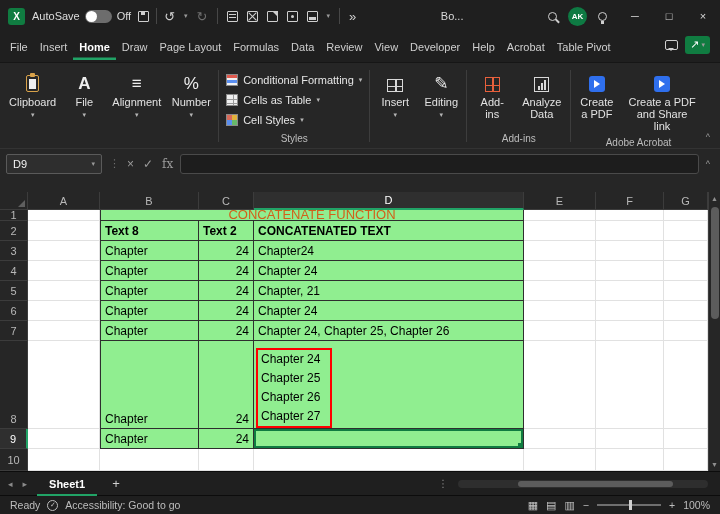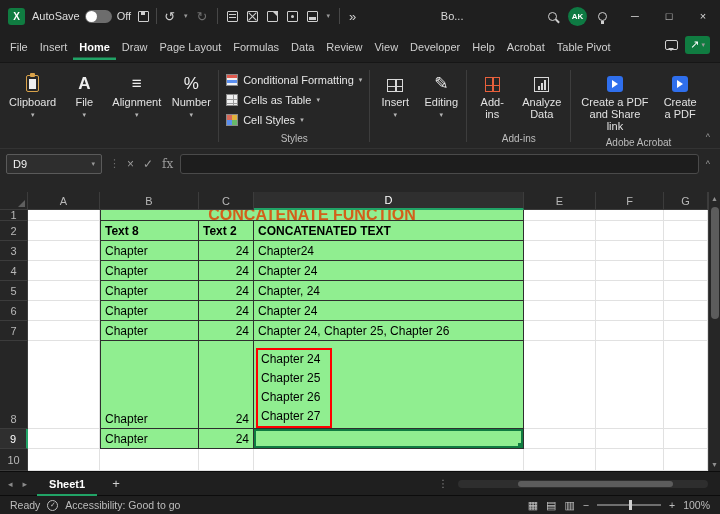--- a/index.html
+++ b/index.html
@@ -108,21 +108,21 @@
        color:#b8b8b8;font-size:11px;display:flex;align-items:center;justify-content:center;flex:none;overflow:hidden}
   .rh2.hl2{background:#2f2f2f;color:#fff;border-right:2px solid #21A366}
   .cell{border-right:1px solid #e1e1e1;border-bottom:1px solid #e1e1e1;display:flex;align-items:center;
         padding:0 4px;font-size:12px;color:#000;background:#fff;overflow:hidden;white-space:nowrap;flex:none}
   .g{background:#90EE90;border-right-color:#2e2e2e;border-bottom-color:#2e2e2e}
   .bl{border-left:1px solid #2e2e2e}
   .num{justify-content:flex-end}
   .b{font-weight:bold}
   .vbot{align-items:flex-end;padding-bottom:2px}
   .titlecell{justify-content:center;align-items:flex-end;overflow:hidden}
-  .titlecell span{font-weight:bold;color:#d2601a;font-size:16px;line-height:13px;margin-bottom:-1px}
+  .titlecell span{font-weight:normal;color:#d2601a;font-size:13px;line-height:13px;margin-bottom:-1px}
   .sel{box-shadow:inset 0 0 0 2px #107C41;position:relative}
   .sel::after{content:"";position:absolute;right:0;bottom:0;width:5px;height:5px;background:#107C41}
   .redbox{border:2px solid #FF0000;padding:0 10px 0 3px;line-height:19px;font-size:12px;color:#000}
   .vscroll{width:12px;background:#262626;border-left:1px solid #3c3c3c;display:flex;flex-direction:column;align-items:center}
   .varrow{height:13px;color:#8f8f8f;font-size:7px;display:flex;align-items:center;justify-content:center}
   .vthumb{width:8px;height:112px;background:#5c5c5c;border-radius:4px;margin-top:2px}
   .vspace{flex:1}
 
   
   .sbar{height:24px;background:#1f1f1f;display:flex;align-items:center;padding:0 8px;gap:10px;border-top:1px solid #0c0c0c}
@@ -288,31 +288,31 @@
       </div>
     </div>
     <div class="glabel">
         <span>Add-ins</span>
       </div>
   </div>
   <div class="vdiv"></div>
 
   <div class="rgroupcol">
     <div class="hgroup">
+      <div class="bigbtn" style="padding-top:2px;max-width:56px">
+        <span class="ricon">
+            <span class="pdficon"></span>
+          </span>
+        <span class="rlabel" style="white-space:normal">Create a PDF</span>
+      </div>
       <div class="bigbtn" style="padding-top:2px;max-width:86px">
         <span class="ricon">
             <span class="pdficon"></span>
           </span>
         <span class="rlabel" style="white-space:normal">Create a PDF and Share link</span>
-      </div>
-      <div class="bigbtn" style="padding-top:2px;max-width:56px">
-        <span class="ricon">
-            <span class="pdficon"></span>
-          </span>
-        <span class="rlabel" style="white-space:normal">Create a PDF</span>
       </div>
     </div>
     <div class="glabel">
         <span>Adobe Acrobat</span>
       </div>
   </div>
   <span class="chevup">^</span>
 </div>
 
 <div class="frow">
@@ -385,21 +385,21 @@
         <div class="cell cD g">Chapter 24</div>
         <div class="cell cE"></div>
         <div class="cell cF"></div>
         <div class="cell cG"></div>
       </div>
       <div class="row h20">
         <div class="rh2">5</div>
         <div class="cell cA"></div>
         <div class="cell cB g bl">Chapter</div>
         <div class="cell cC g num">24</div>
-        <div class="cell cD g">Chapter, 24</div>
+        <div class="cell cD g">Chapter, 21</div>
         <div class="cell cE"></div>
         <div class="cell cF"></div>
         <div class="cell cG"></div>
       </div>
       <div class="row h20">
         <div class="rh2">6</div>
         <div class="cell cA"></div>
         <div class="cell cB g bl">Chapter</div>
         <div class="cell cC g num">24</div>
         <div class="cell cD g">Chapter 24</div>

